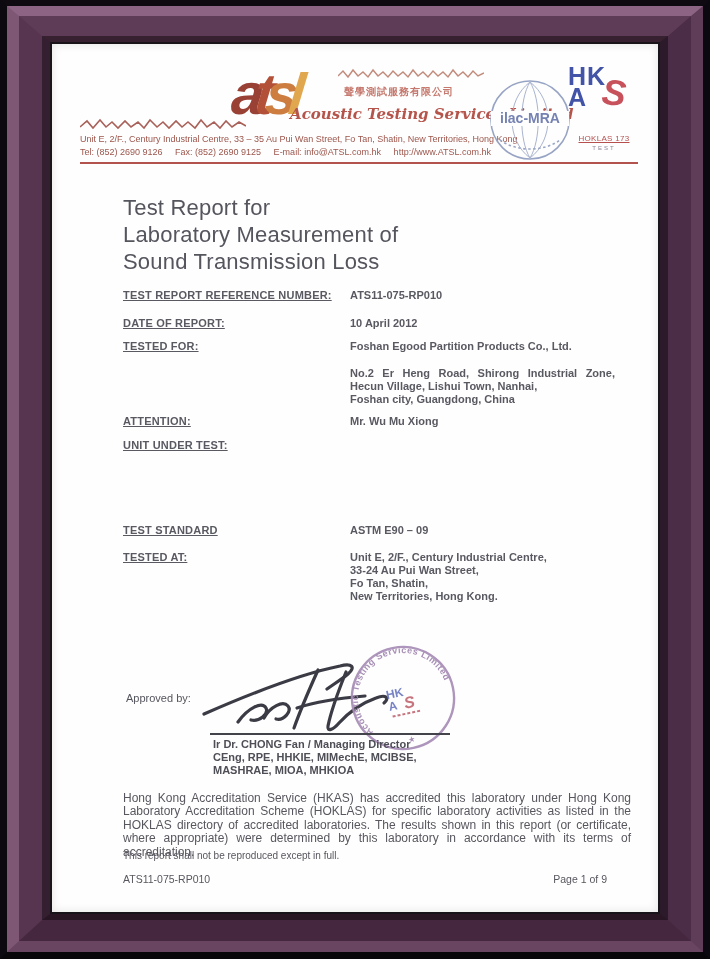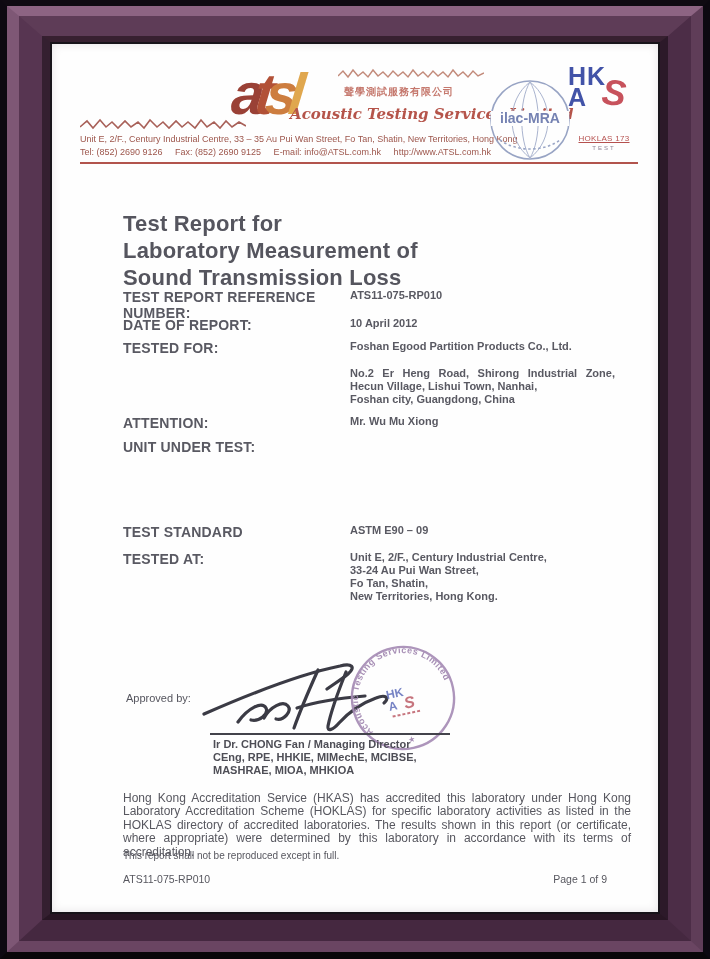--- a/index.html
+++ b/index.html
@@ -43,24 +43,24 @@
   .hkas{position:absolute;left:516px;top:22px;width:72px;height:106px;}
   .hkas-row{font-size:25px;font-weight:bold;color:#4253a8;line-height:21px;letter-spacing:1px;}
   .hkas-s{position:absolute;left:34px;top:6px;font-size:36px;font-weight:bold;font-style:italic;
           color:#c7525c;transform:rotate(6deg);}
   .hoklas{position:absolute;top:68px;width:100%;text-align:center;font-size:8px;
           font-weight:normal;color:#b5504e;letter-spacing:0.3px;text-decoration:underline;}
   .hoklas-test{position:absolute;top:79px;width:100%;text-align:center;font-size:6px;
           color:#8f8496;letter-spacing:2px;}
 
   
-  .title{position:absolute;left:71px;top:150px;font-size:22px;font-weight:bold;
-         color:#55555e;line-height:27px;letter-spacing:.2px;margin-top:16px;}
-  .lbl{position:absolute;left:71px;width:225px;font-size:14px;font-weight:bold;
-       color:#595962;letter-spacing:.2px;}
+  .title{position:absolute;left:71px;top:150px;font-size:22px;font-weight:normal;
+         color:#55555e;line-height:27px;letter-spacing:.2px;}
+  .lbl{position:absolute;left:71px;width:225px;font-size:11px;font-weight:bold;
+       color:#595962;letter-spacing:.2px;text-decoration:underline;}
   .val{position:absolute;left:298px;width:265px;font-size:11px;font-weight:bold;
        color:#595962;line-height:13px;}
   .jlast{text-align:justify;text-align-last:justify;}
 
   
   .approve-lbl{position:absolute;left:74px;top:648px;font-size:11px;color:#55555e;}
   .sigline{position:absolute;left:158px;top:689px;width:240px;height:2px;background:#43434b;}
   .namewrap{position:absolute;left:161px;top:694px;font-size:11px;font-weight:bold;
             color:#4e4e56;line-height:13px;}
   .sig{position:absolute;left:148px;top:612px;}

